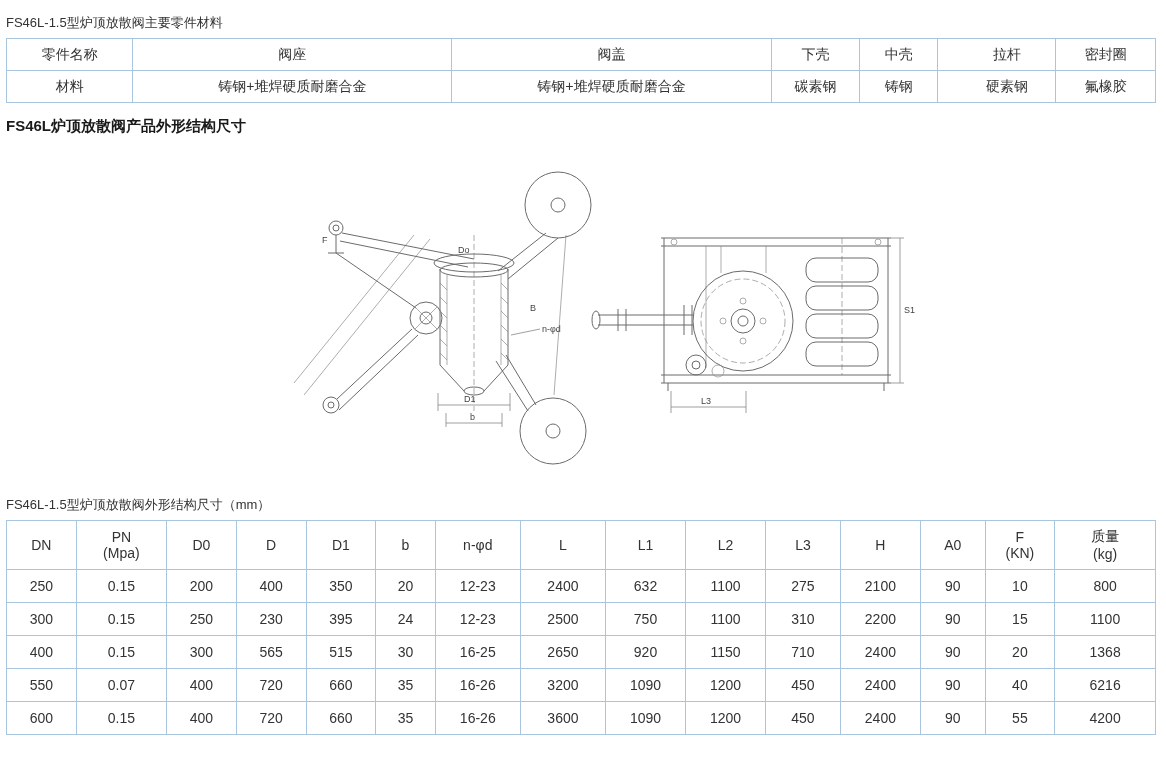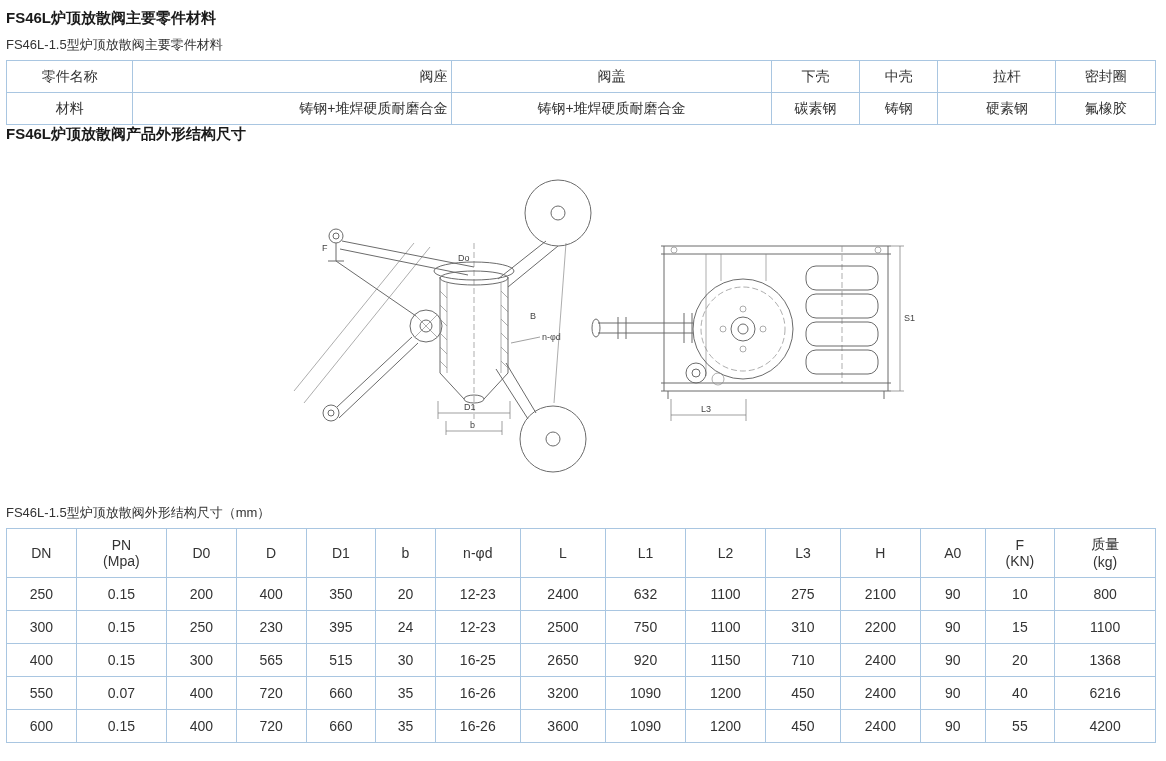--- a/index.html
+++ b/index.html
@@ -12,22 +12,22 @@
   table.tbl { border-collapse:collapse; width:1150px; table-layout:fixed; }
   .tbl th, .tbl td {
     border:1px solid #a9c6e1;
     text-align:center; vertical-align:middle;
     font-size:14px; font-weight:normal; color:#333;
     padding:6px 4px; white-space:pre-line;
     overflow:hidden;
   }
   .materials td { height:19px; }
   .materials td:nth-child(1){width:11%;margin-top:48px;}
-  .materials td:nth-child(2){width:29%;text-align:right;}
-  .materials td:nth-child(3){width:29%;}
+  .materials td:nth-child(2){width:29%;}
+  .materials td:nth-child(3){width:29%;font-family:Liberation Mono, monospace;}
   .materials td:nth-child(4){width:7.5%;}
   .materials td:nth-child(5){width:6.5%;}
   .materials td:nth-child(6){width:8.5%;padding-left:24px;}
   .materials td:nth-child(7){width:8.5%;}
 
   .dims thead th { height:36px; }
   .dims td { height:20px; }
   .dims th:nth-child(1){width:6%;}
   .dims th:nth-child(2){width:8%;}
   .dims th:nth-child(3){width:6%;}
@@ -50,21 +50,20 @@
   .dl-thin { stroke:#8a8a8a; stroke-width:0.7; fill:none; }
   .dl-dash { stroke:#8a8a8a; stroke-width:0.7; fill:none; stroke-dasharray:6 3; }
   .dim-line { stroke:#777; stroke-width:0.7; fill:none; }
   .svg-label { font-size:9px; fill:#444; font-family:"Liberation Sans","DejaVu Sans",sans-serif; }
 </style>
 </head>
 <body>
 
 <div class="page">
 
-  <div class="title">FS46L炉顶放散阀主要零件材料</div>
   <div class="subtitle">FS46L-1.5型炉顶放散阀主要零件材料</div>
 
   <table class="tbl materials">
       <tbody>
         <tr>
           <td>零件名称</td>
           <td>阀座</td>
           <td>阀盖</td>
           <td>下壳</td>
           <td>中壳</td>
@@ -76,21 +75,21 @@
           <td>铸钢+堆焊硬质耐磨合金</td>
           <td>铸钢+堆焊硬质耐磨合金</td>
           <td>碳素钢</td>
           <td>铸钢</td>
           <td>硬素钢</td>
           <td>氟橡胶</td>
         </tr>
       </tbody>
     </table>
 
-  <div class="title" style="margin-top:0;">FS46L炉顶放散阀产品外形结构尺寸</div>
+  <div class="title" style="margin-top:14px;">FS46L炉顶放散阀产品外形结构尺寸</div>
 
   <div class="drawing-wrap">
     <svg width="1166" height="345" viewBox="0 0 1166 345">
 
       <line class="dl-dash" x1="468" y1="92" x2="468" y2="268"></line>
 
       <line class="dl-thin" x1="298" y1="252" x2="424" y2="96"></line>
       <line class="dl-thin" x1="288" y1="240" x2="408" y2="92"></line>
       <line class="dl-thin" x1="560" y1="92" x2="548" y2="252"></line>
 

